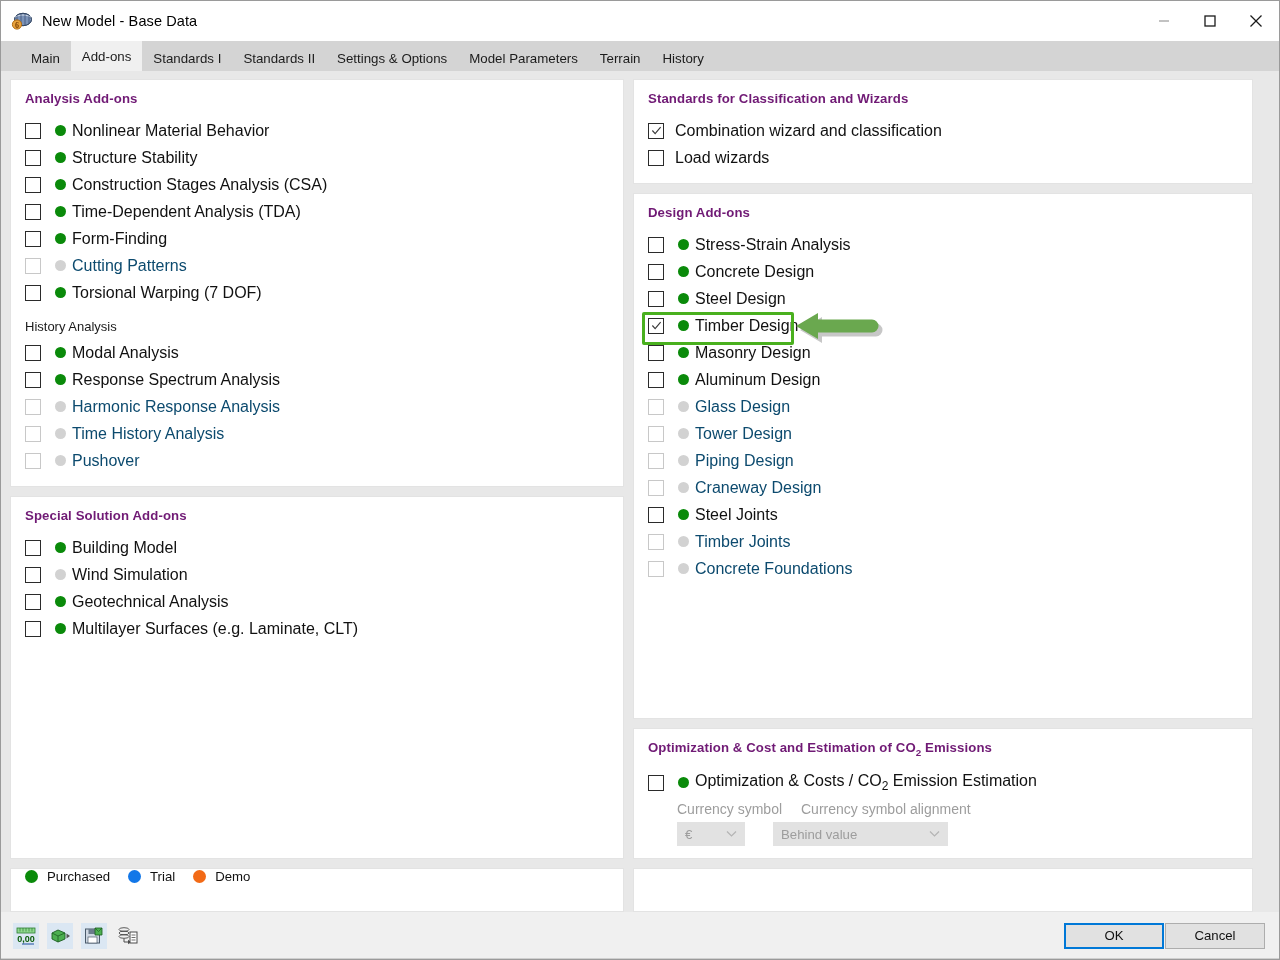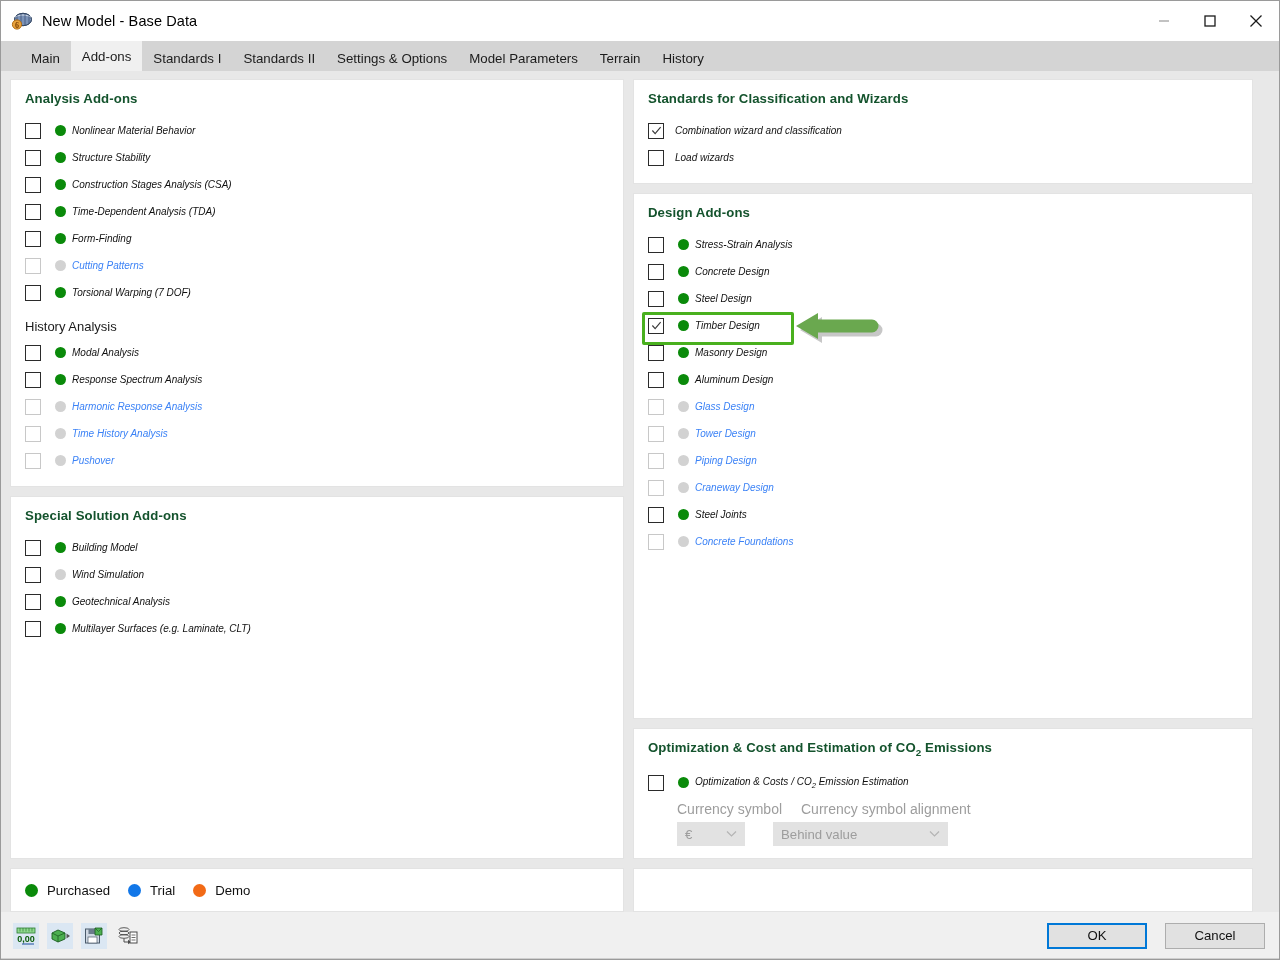--- a/index.html
+++ b/index.html
@@ -85,21 +85,21 @@
   .panel {
     background: #ffffff;
     border: 1px solid #e3e3e3;
     padding: 11px 14px 12px 14px;
   }
   .panel.flexgrow { flex: 1 1 auto; }
 
   .panel-title {
     font-size: 13.2px;
     font-weight: bold;
-    color: #14532d;
+    color: #701a75;
     margin-bottom: 11px;
     letter-spacing: .1px;
   }
   .sub-title {
     font-size: 13px;
     color: #1b1b1b;
     margin-bottom: 5px;
     margin-top: 2px;
   }
 
@@ -131,26 +131,25 @@
     margin-left: 14px;
     flex: 0 0 auto;
   }
   .dot.gray  { background: #d2d2d2; }
   .dot.blue  { background: #1277e8; }
   .dot.orange{ background: #f26a16; }
   .dot.none  { visibility: hidden; width: 0; margin-left: 0; }
 
   .row-label {
     margin-left: 6px;
-    font-size: 10px;
+    font-size: 16px;
     color: #111111;
     white-space: nowrap;
-    font-style: italic;
-  }
-  .row.disabled .row-label { color: #3b82f6; }
+  }
+  .row.disabled .row-label { color: #0c4a6e; }
   .row.nodot .row-label { margin-left: 11px; }
 
   
   .row.highlight::before {
     content: "";
     position: absolute;
     left: -6px; top: 0px;
     width: 146px; height: 27px;
     border: 3px solid #49b01e;
     border-radius: 2px;
@@ -163,21 +162,21 @@
     left: 148px;
     top: 1px;
     width: 118px; height: 34px;
   }
 
   
   .legend-panel {
     background: #ffffff;
     border: 1px solid #e3e3e3;
     height: 44px;
-    display: flex; align-items: center;
+    display: flex; align-items: flex-start;
     padding-left: 14px;
   }
   .legend-item { display: flex; align-items: center; margin-right: 18px; }
   .legend-item .dot { margin-left: 0; width: 13px; height: 13px; }
   .legend-item .lbl { margin-left: 9px; font-size: 13.2px; color: #111; }
 
   .empty-panel {
     background: #ffffff;
     border: 1px solid #e3e3e3;
     height: 44px;
@@ -217,21 +216,21 @@
   .tool-btn {
     width: 26px; height: 26px;
     display: flex; align-items: center; justify-content: center;
     background: #dbe7f3;
     border: 1px solid #dbe7f3;
   }
   .tool-btn.plain { background: transparent; border-color: transparent; }
   .footer-buttons {
     position: absolute; right: 14px; top: 50%;
     transform: translateY(-50%);
-    display: flex; gap: 18px;
+    display: flex; gap: 1px;
   }
   .btn {
     width: 100px; height: 26px;
     font-size: 13.2px;
     color: #111;
     background: #e1e1e1;
     border: 1px solid #adadad;
     display: flex; align-items: center; justify-content: center;
   }
   .btn.focus {
@@ -495,20 +494,25 @@
           <span class="cb disabled"></span>
           <span class="dot gray"></span>
           <span class="row-label">Craneway Design</span>
         </div>
 
         <div class="row gap-before">
           <span class="cb"></span>
           <span class="dot"></span>
           <span class="row-label">Steel Joints</span>
         </div>
+        <div class="row disabled">
+          <span class="cb disabled"></span>
+          <span class="dot gray"></span>
+          <span class="row-label">Timber Joints</span>
+        </div>
 
         <div class="row disabled gap-before">
           <span class="cb disabled"></span>
           <span class="dot gray"></span>
           <span class="row-label">Concrete Foundations</span>
         </div>
       </div>
 
       <div class="panel">
         <div class="panel-title"><span>Optimization &amp; Cost and Estimation of CO</span><sub>2</sub><span> Emissions</span></div>

